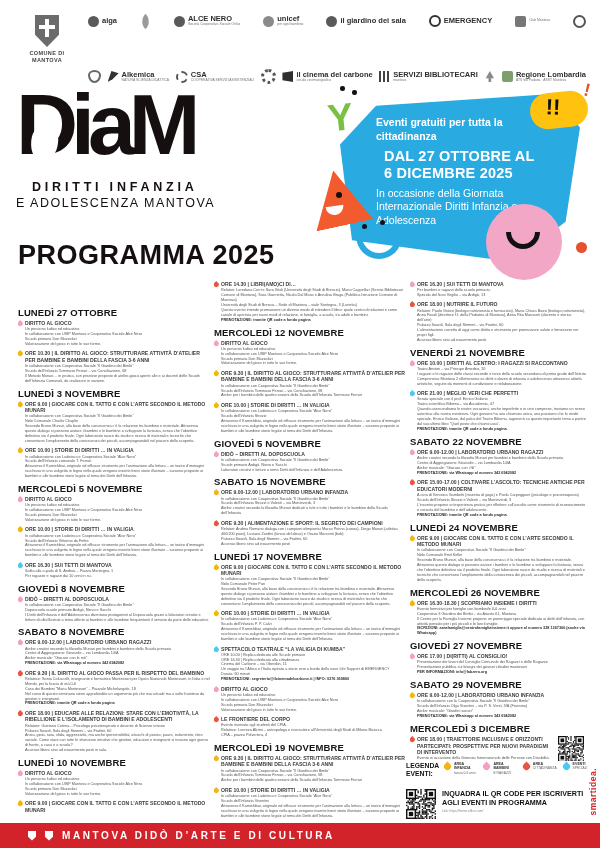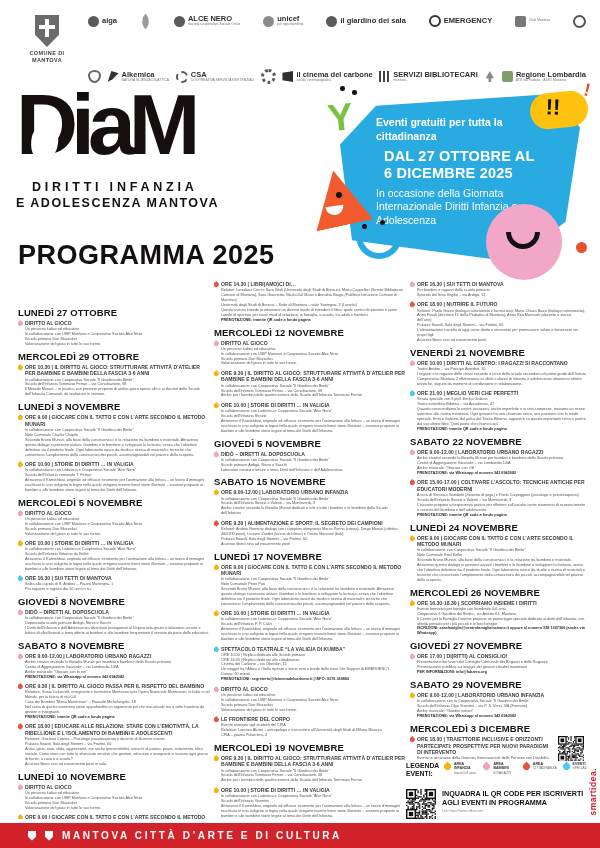--- a/index.html
+++ b/index.html
@@ -33,21 +33,21 @@
   .lg-text{display:flex;flex-direction:column;line-height:1.1}
   .lg-main{font-size:7.5px;font-weight:800;color:#2e2e2e;white-space:nowrap}
   .lg-sub{font-size:3.4px;color:#777;white-space:nowrap}
 
   
   .brand{position:absolute;left:16px;top:84px;width:215px}
   .brand-title{font-size:86px;font-weight:900;letter-spacing:-7px;line-height:.95;color:#15100f;position:relative}
   .d-hole{position:absolute;left:15px;top:40px;width:27px;height:37px;background:#fff;
           border-radius:60% 45% 55% 50%/45% 55% 50% 60%;transform:rotate(12deg)}
   .brand-sub1{font-size:12.5px;font-weight:800;letter-spacing:3.8px;color:#15100f;margin:14px 0 2px 16px}
-  .brand-sub2{font-size:12.5px;font-weight:700;letter-spacing:1.5px;color:#15100f}
+  .brand-sub2{font-size:12.5px;font-weight:400;letter-spacing:1.5px;color:#15100f}
 
   
   .hero{position:absolute;left:318px;top:84px;width:278px;height:195px}
   .blob{position:absolute;left:22px;top:10px;width:240px;height:168px;background:#29ABE2;
         clip-path:polygon(15% 7%,88% 0%,100% 20%,94% 76%,72% 100%,5% 87%,0% 30%)}
   .hero-text{position:absolute;left:58px;top:32px;width:172px;color:#fff}
   .ht1{font-size:10.5px;font-weight:700;line-height:1.3}
   .ht2{font-size:14.5px;font-weight:800;line-height:1.15;margin:5px 8px;letter-spacing:.2px}
   .ht3{font-size:10.5px;line-height:1.3}
   .y-fig{position:absolute;left:10px;top:12px;width:30px;height:44px;color:#7AC143;font-weight:900;font-size:38px;transform:rotate(-6deg)}
@@ -252,21 +252,20 @@
         <h3 class="date">LUNEDÌ 27 OTTOBRE</h3>
         <div class="ev">
           <div class="ev-main">
             <div class="ev-title"><span class="drop" style="background: rgb(242, 160, 196);"></span><span>DIRITTO AL GIOCO</span></div>
             <div class="ev-line">Un percorso ludico ed educativo</div>
             <div class="ev-line">In collaborazione con UISP Mantova e Cooperativa Sociale Alce Nero</div>
             <div class="ev-line">Scuola primaria Don Mazzolari</div>
             <div class="ev-line">Valorizzazione del gioco in tutte le sue forme.</div>
           </div>
         </div>
-        <h3 class="date">MERCOLEDÌ 29 OTTOBRE</h3>
         <div class="ev">
           <div class="ev-main">
             <div class="ev-title"><span class="drop" style="background: rgb(246, 180, 14);"></span><span>ORE 10.30 | IL DIRITTO AL GIOCO: STRUTTURARE ATTIVITÀ D’ATELIER PER BAMBINE E BAMBINI DELLA FASCIA 3-6 ANNI</span></div>
             <div class="ev-line">In collaborazione con Cooperativa Sociale “Il Giardino dei Bimbi”</div>
             <div class="ev-line">Scuola dell’Infanzia Tommaso Ferrari – via Conciliazione, 68</div>
             <div class="ev-line">Il Metodo Munari… in pratica, con preziose proposte di atelier-gioco aperte alle e ai docenti delle Scuole dell’Infanzia Comunali, da realizzare in sezione.</div>
           </div>
         </div>
         <h3 class="date">LUNEDÌ 3 NOVEMBRE</h3>
         <div class="ev">
@@ -954,16 +953,16 @@
       <div class="qr-title">INQUADRA IL QR CODE PER ISCRIVERTI AGLI EVENTI IN PROGRAMMA</div>
       <div class="qr-link">Link: https://forms.office.com/</div>
     </div>
   </div>
 
   <div class="side-brand">smartidea.</div>
 
   <div class="footer">
     <span class="f-shield"></span>
     <span class="f-shield"></span>
-    <span class="footer-text">MANTOVA CITTÀ D’ARTE E DI CULTURA</span>
+    <span class="footer-text">MANTOVA DIDÒ D’ARTE E DI CULTURA</span>
   </div>
 
 </div>
 
 </body></html>

